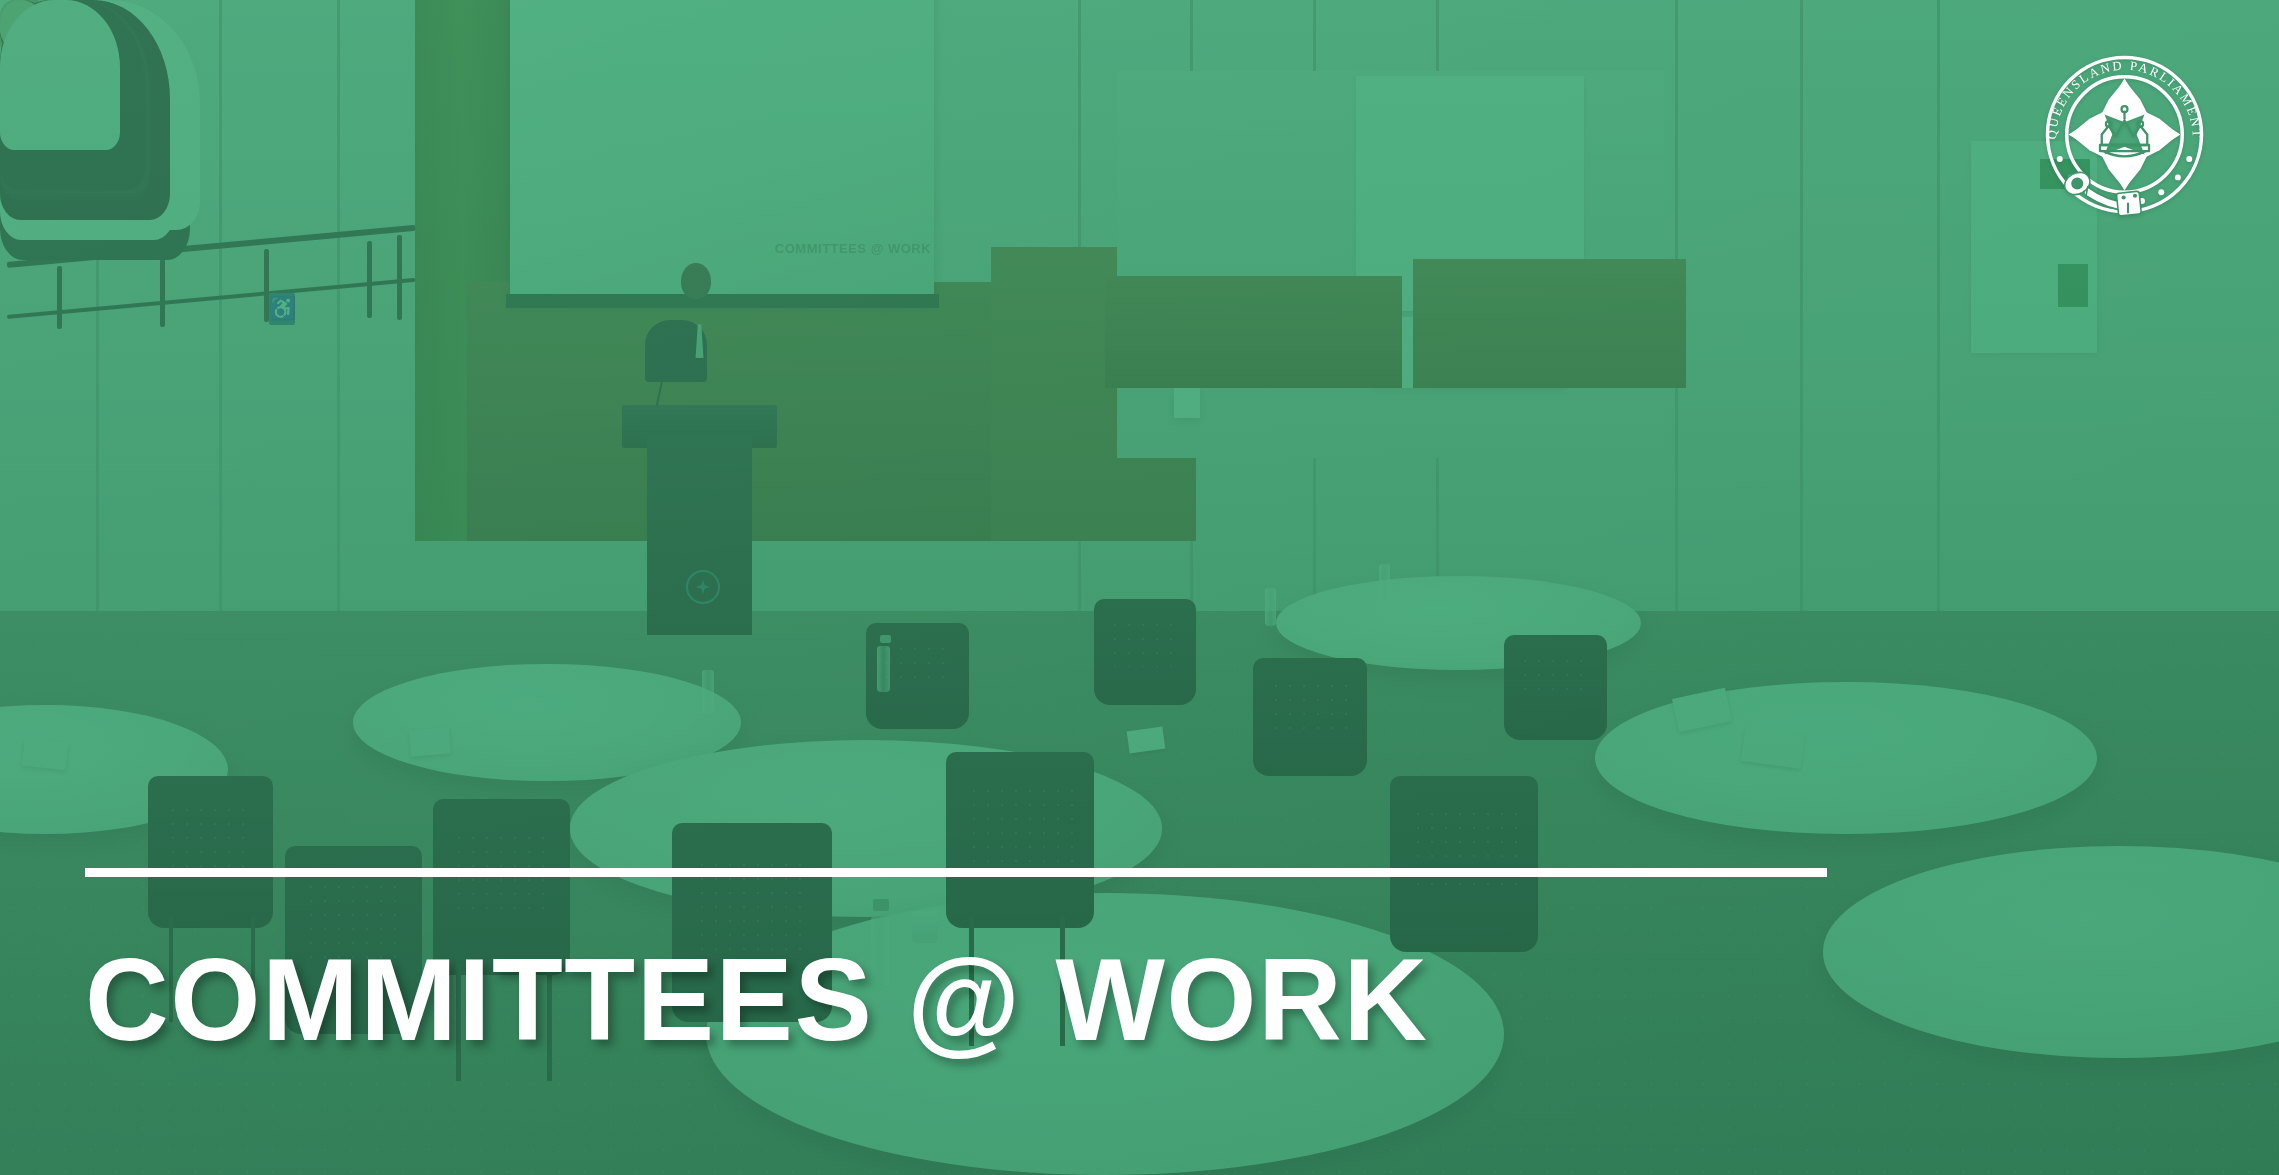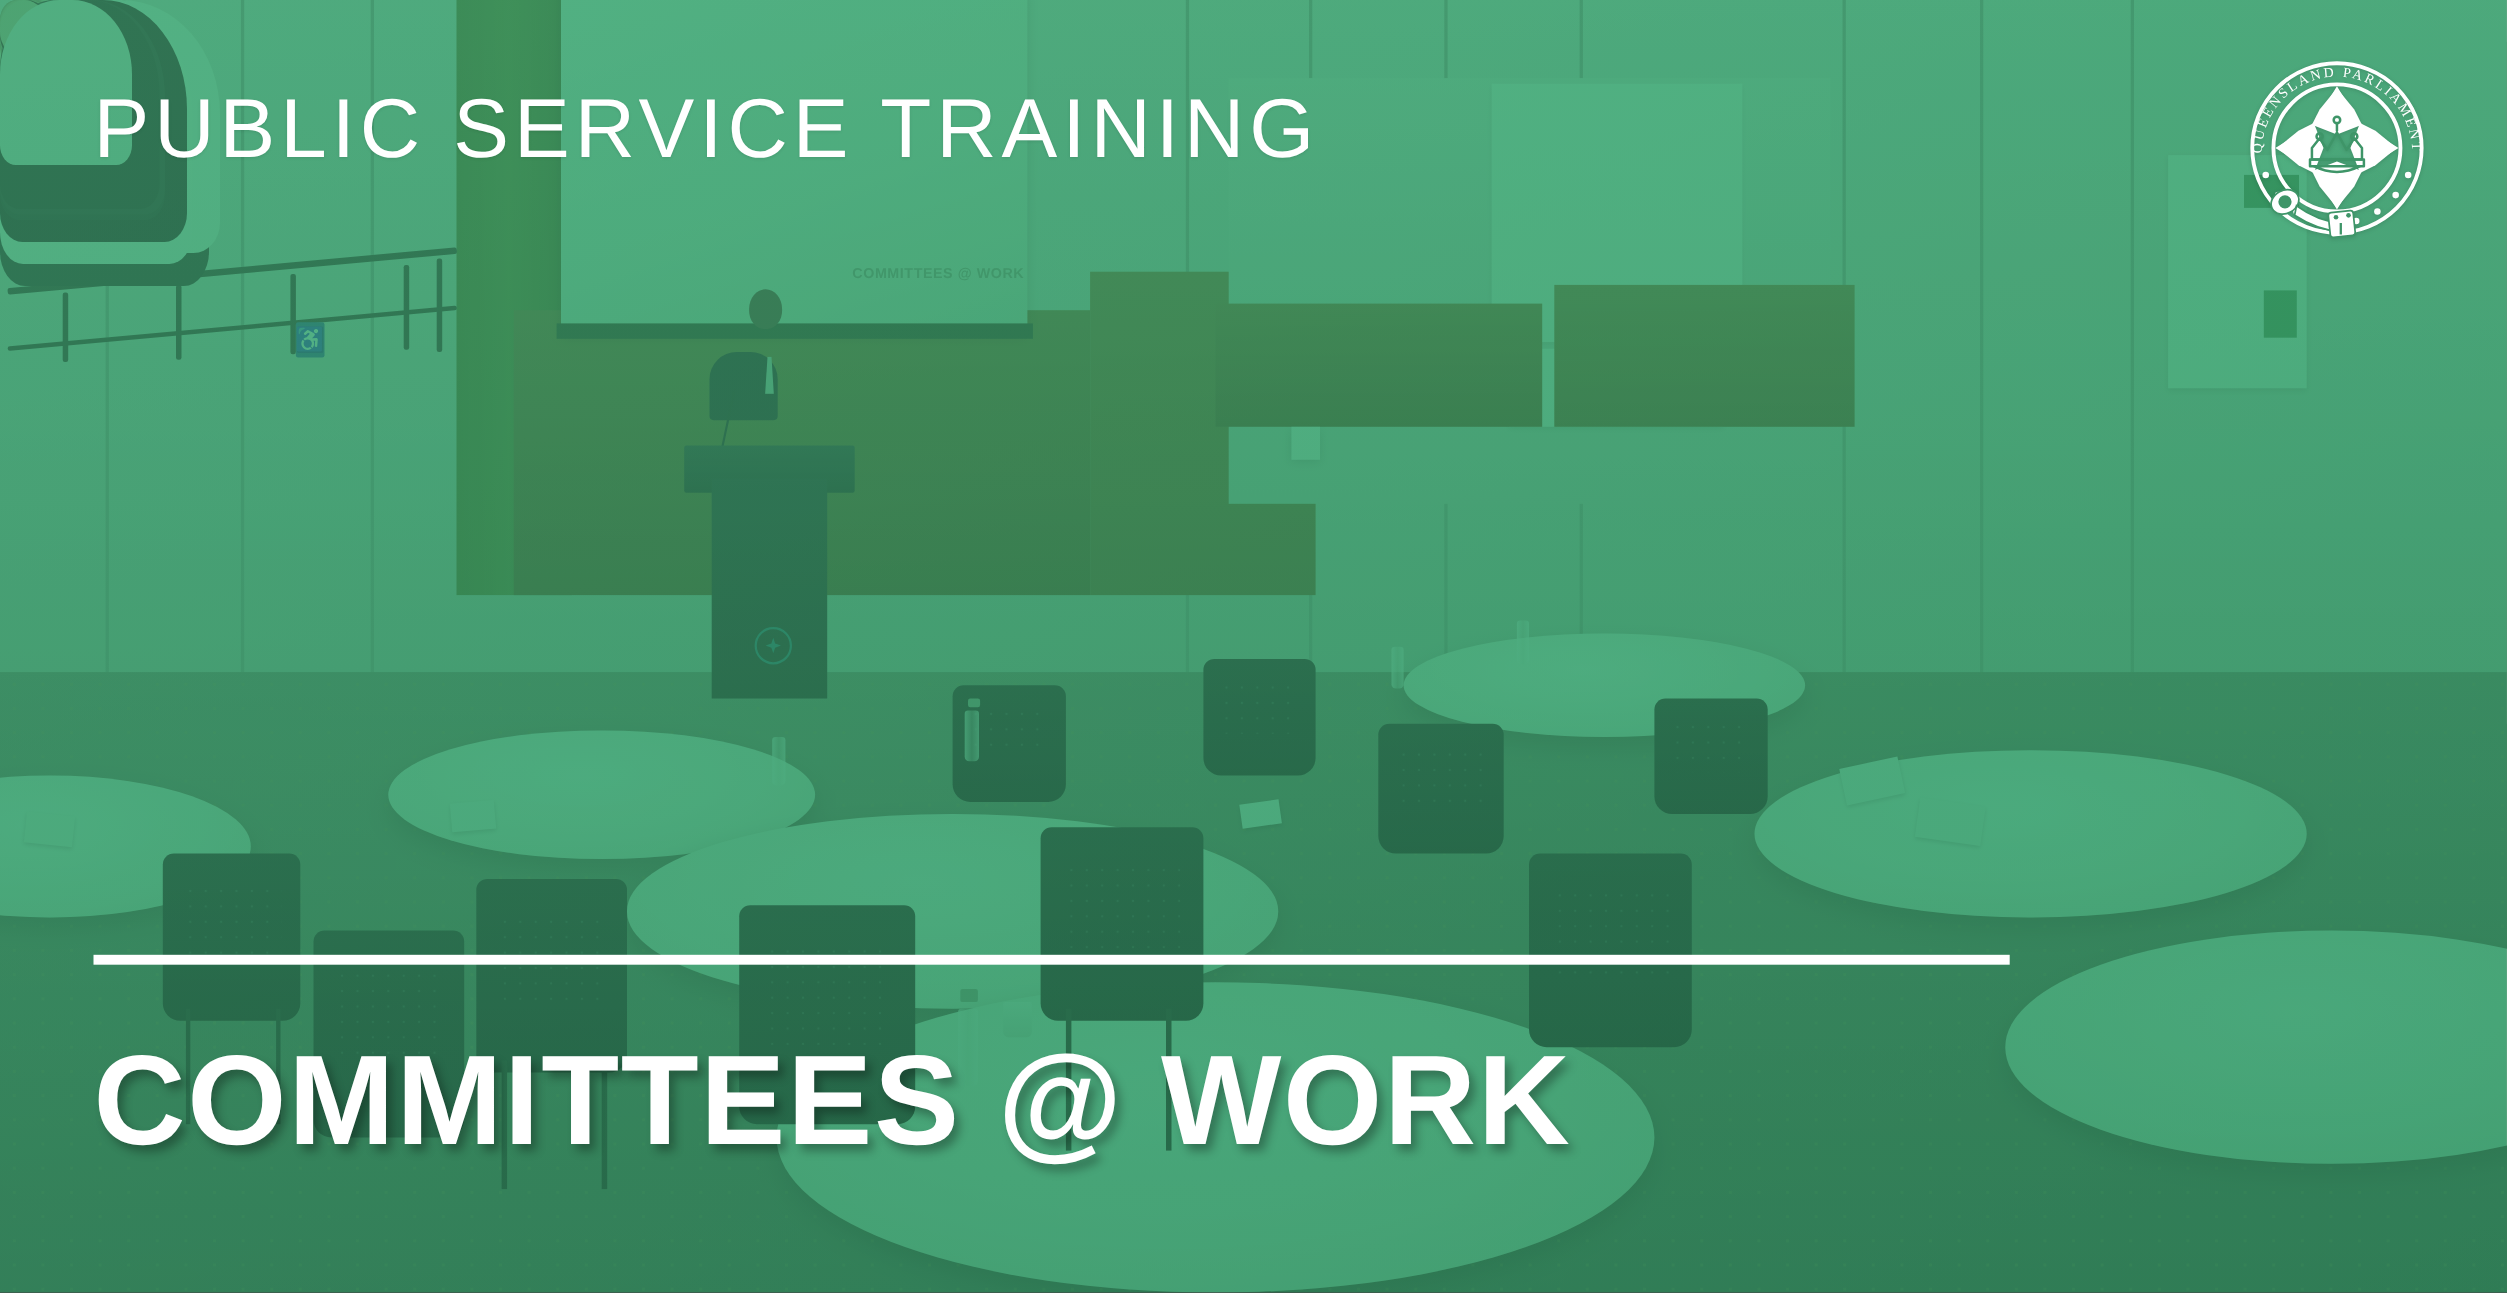--- a/index.html
+++ b/index.html
@@ -386,21 +386,20 @@
 
     <div class="flipchart" style="left:51.5%;top:33%;width:26px;height:30px;"></div>
   </div>
 
   <div class="tint"></div>
   <div class="tint2"></div>
   <div class="tint3"></div>
 
   <div class="content">
 
-    <div class="eyebrow">PUBLIC SERVICE TRAINING</div>
 
     <div class="rule"></div>
 
     <div class="headline">COMMITTEES @ WORK</div>
 
     <div class="seal">
       <svg viewBox="0 0 200 200" xmlns="http://www.w3.org/2000/svg" aria-hidden="true">
         <defs>
           <path id="arcTop" d="M 22,104 A 78,78 0 0 1 178,104" fill="none"></path>
         </defs>

